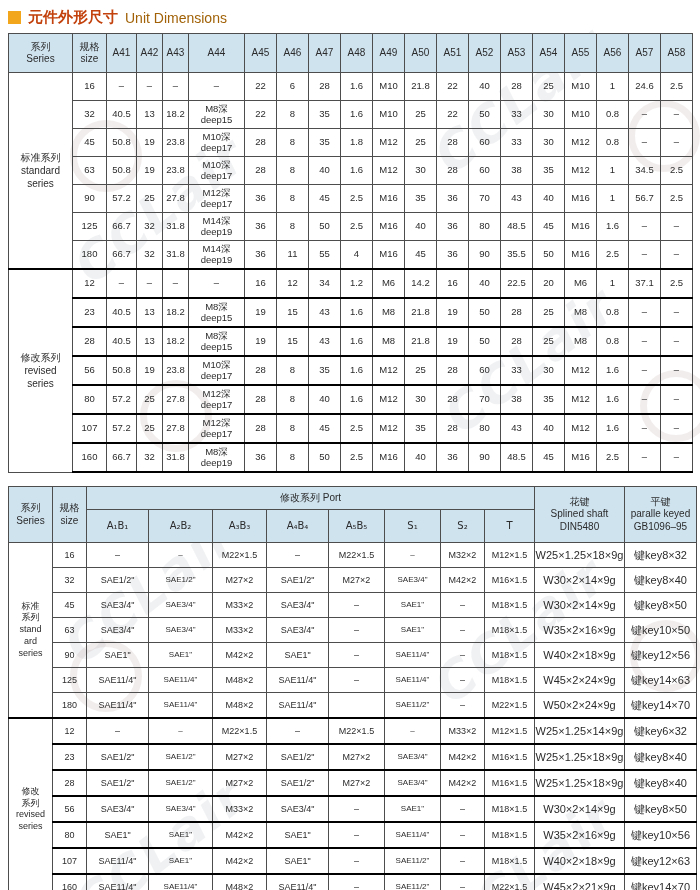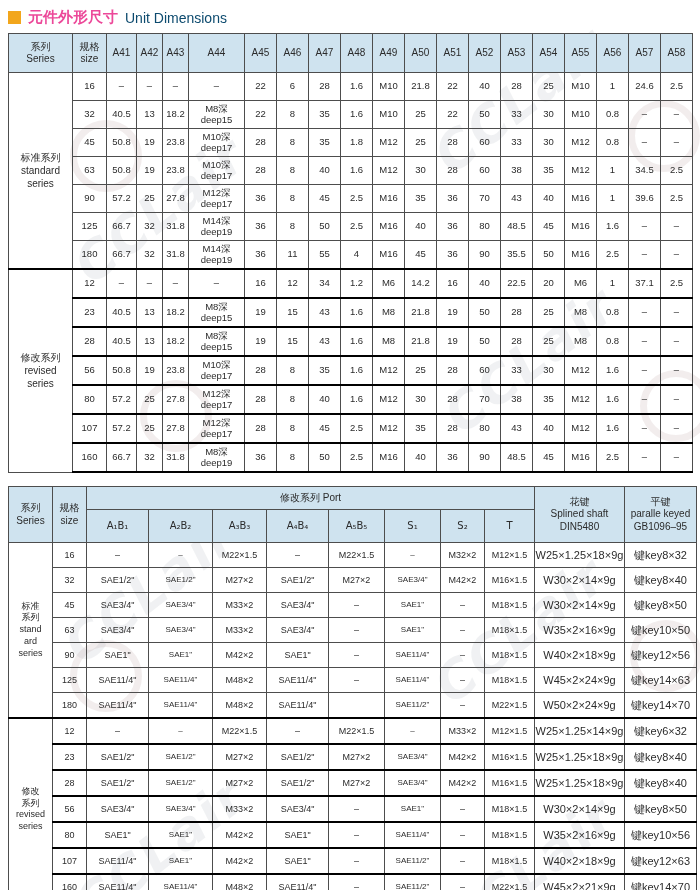--- a/index.html
+++ b/index.html
@@ -4,22 +4,22 @@
 <style>
   html,body{margin:0;padding:0;}
   body{
     width:700px;height:890px;background:#ffffff;position:relative;overflow:hidden;
     font-family:"Liberation Sans","DejaVu Sans",sans-serif;color:#2b2b2b;
   }
   .page{position:relative;width:700px;height:890px;}
   
   .title-row{display:flex;align-items:center;gap:7px;padding:8px 0 6px 8px;position:relative;z-index:2;}
   .bullet{width:13px;height:13px;background:#F2A61C;display:inline-block;}
-  .t-zh{font-size:15px;font-weight:bold;color:#ec4899;}
-  .t-en{font-size:14px;color:#0c4a6e;}
+  .t-zh{font-size:15px;font-weight:bold;color:#c2410c;}
+  .t-en{font-size:14px;color:#a16207;}
   
   .wm{position:absolute;color:#9aa4ad;opacity:.14;font-size:52px;font-weight:bold;font-style:italic;
       transform:rotate(-38deg);z-index:0;letter-spacing:2px;font-family:"DejaVu Sans",sans-serif;white-space:nowrap;}
   .wmc{position:absolute;width:58px;height:58px;border-radius:50%;border:7px solid #b99a9a;opacity:.18;z-index:0;}
   
   .twrap{position:relative;z-index:1;margin:0 8px;}
   table{border-collapse:collapse;table-layout:fixed;width:684px;background:transparent;}
   th,td{border:1px solid #4d4d4d;text-align:center;vertical-align:middle;padding:1px 0;overflow:hidden;}
   thead th{background:#CFE3EF;font-weight:normal;font-size:10px;line-height:1.25;white-space:pre-line;}
   td{font-size:9.5px;line-height:1.15;white-space:pre-line;background:transparent;}
@@ -215,21 +215,21 @@
             <td>45</td>
             <td>2.5</td>
             <td>M16</td>
             <td>35</td>
             <td>36</td>
             <td>70</td>
             <td>43</td>
             <td>40</td>
             <td>M16</td>
             <td>1</td>
-            <td>39.6</td>
+            <td>56.7</td>
             <td>2.5</td>
           </tr>
           <tr>
             <td>125</td>
             <td>66.7</td>
             <td>32</td>
             <td>31.8</td>
             <td>M14深
 deep19</td>
             <td>36</td>

